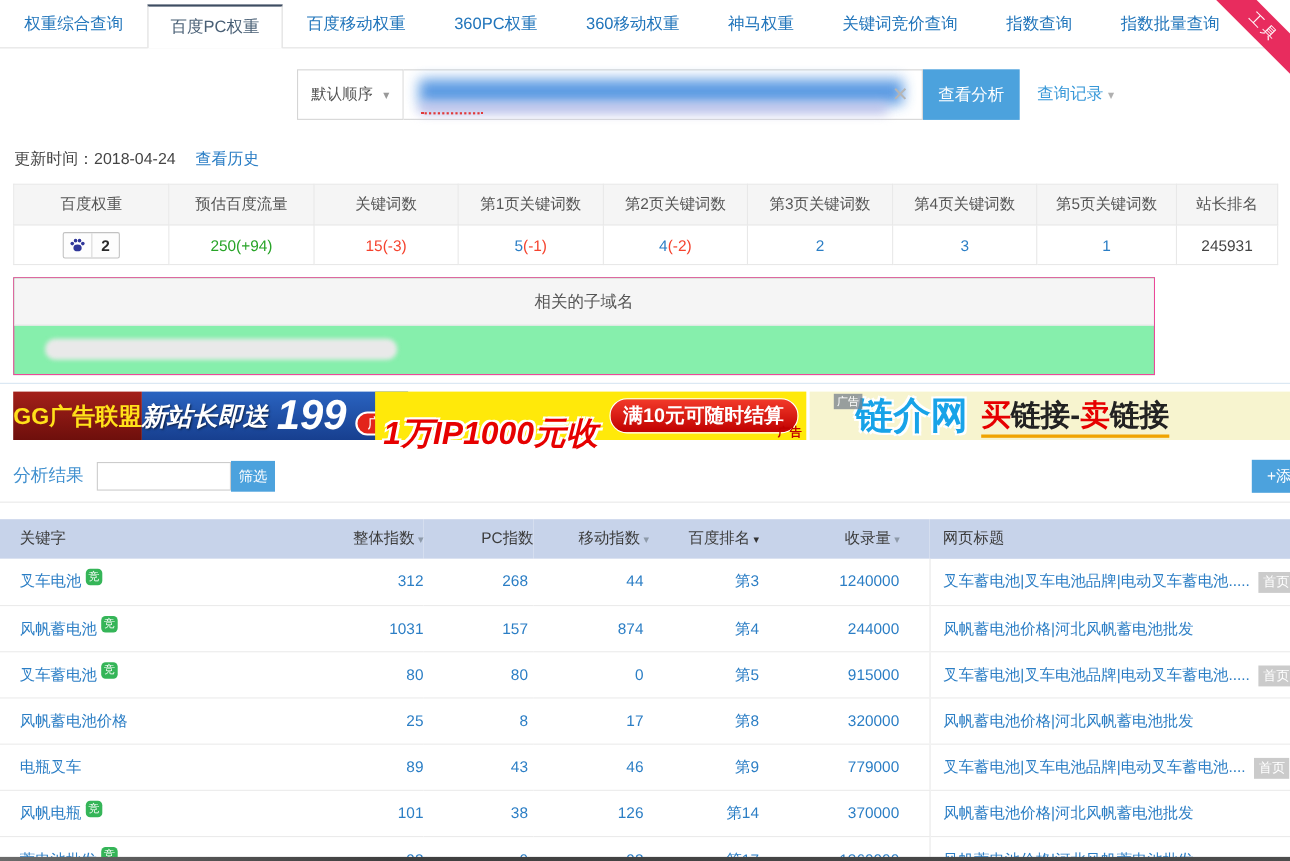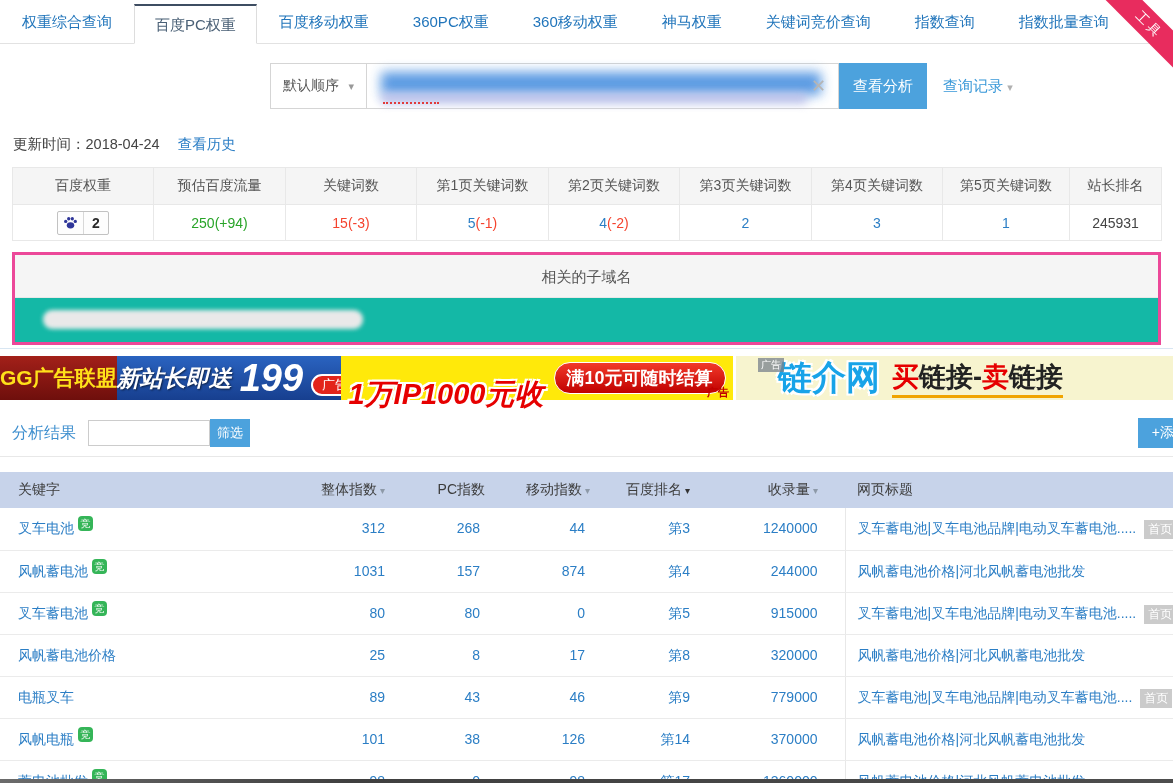--- a/index.html
+++ b/index.html
@@ -63,29 +63,29 @@
   .stats-table td { border:1px solid #e8e8e8; height:36px; text-align:center; font-size:14px; background:#fff; }
   .c-green { color:#28a428; }
   .c-red   { color:#f5432e; }
   .c-blue  { color:#2b7ec5; }
   .c-dark  { color:#444; }
   .br-badge { display:inline-flex; align-items:center; border:1px solid #c2c2c2; border-radius:2px; background:#fdfdfd; height:24px; vertical-align:middle; }
   .br-badge .paw { width:26px; display:flex; align-items:center; justify-content:center; border-right:1px solid #d8d8d8; height:100%; }
   .br-badge .num { width:24px; font-weight:bold; color:#2a2a2a; font-size:14px; }
 
   
-  .subdomain-box { position:absolute; top:252px; left:12px; width:1149px; border:3px solid #ec4899; background:#14b8a6; }
+  .subdomain-box { position:absolute; top:252px; left:12px; width:1038px; border:1px solid #ec4899; background:#86efac; }
   .subdomain-head { height:43px; background:#f5f5f5; border-bottom:1px solid #e8e8e8; text-align:center; line-height:43px; color:#555; font-size:15px; }
   .subdomain-body { position:relative; height:44px; }
   .redact-domain { position:absolute; left:28px; top:12px; width:320px; height:19px; background:#e9e9e9; border-radius:9px; filter:blur(2px); }
   .blue-divider { position:absolute; top:348px; left:0; width:1173px; border-top:1px solid #d8e6f2; }
 
   
   .ads-row { position:absolute; top:356px; left:0; width:1173px; height:44px; display:flex; gap:3px; }
-  .ad1 { width:338px; display:flex; }
+  .ad1 { width:338px; display:flex;padding-left:12px; }
   .ad1-brand { width:142px; background:linear-gradient(#a32019,#6e0f0c); color:#ffe11a; font-weight:bold; font-size:21px; display:flex; align-items:center; justify-content:center; white-space:nowrap; }
   .ad1-main { flex:1; background:linear-gradient(#2a63c0,#173f8f); color:#fff; display:flex; align-items:center; justify-content:center; gap:8px; }
   .ad1-text { font-size:23px; font-weight:bold; font-style:italic; text-shadow:1px 1px 2px rgba(0,0,0,.6); white-space:nowrap; }
   .ad1-num { font-size:38px; font-weight:bold; font-style:italic; line-height:1; }
   .ad1-badge { background:#e3241b; border:2px solid #fff; border-radius:12px; color:#fff; font-size:13px; padding:0 9px; align-self:flex-end; margin-bottom:4px; white-space:nowrap; }
   .ad2 { width:392px; background:#ffe90a; display:flex; align-items:center; justify-content:center; gap:10px; position:relative; }
   .ad2-text { color:#e60000; font-size:29px; font-weight:bold; font-style:italic; white-space:nowrap;
     text-shadow:-2px -2px 0 #fff, 2px -2px 0 #fff, -2px 2px 0 #fff, 2px 2px 0 #fff;margin-top:34px; }
   .ad2-pill { background:linear-gradient(#f23a2a,#c00000); color:#fff; font-size:18px; font-weight:bold; padding:3px 12px; border-radius:16px; border:1px solid #fff; white-space:nowrap; }
   .ad2-badge { position:absolute; right:4px; bottom:0; color:#c00000; font-size:11px; font-weight:bold; }

